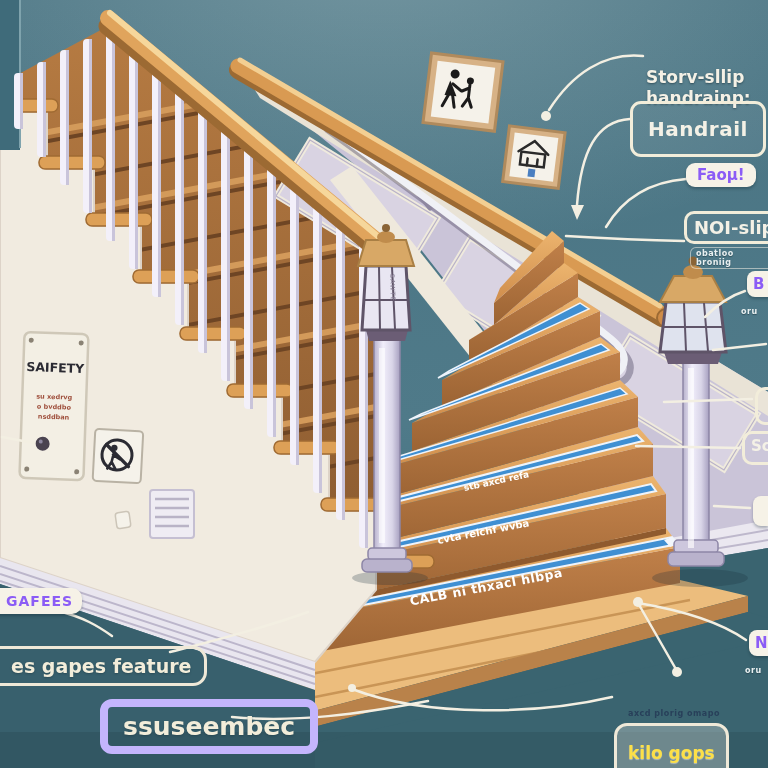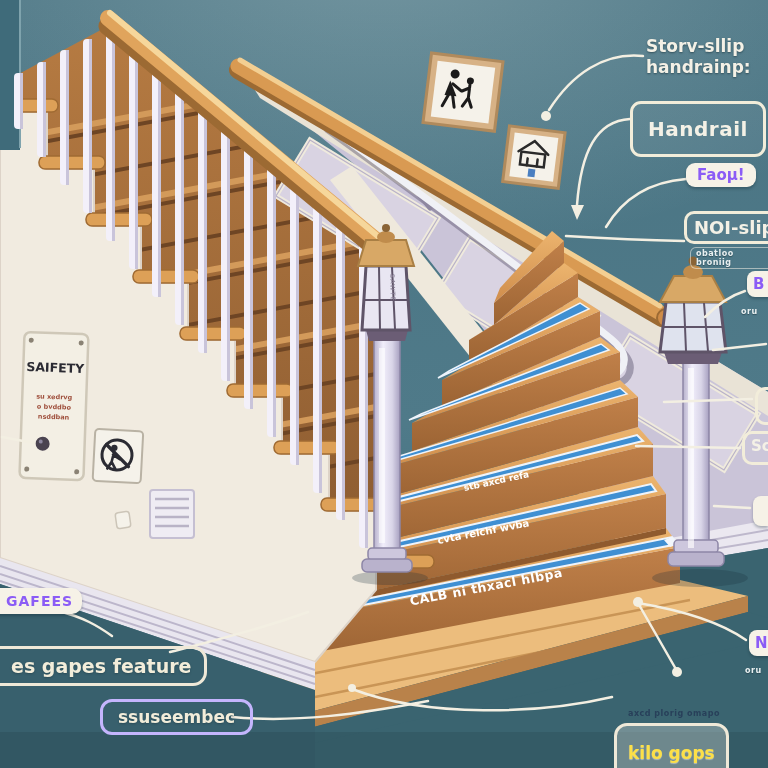--- a/index.html
+++ b/index.html
@@ -1,21 +1,21 @@
 <!DOCTYPE html>
 <html><head>
 <meta charset="utf-8">
 <style>
   html,body{margin:0;padding:0;background:#2c4e5a;}
   .stage{position:relative;width:768px;height:768px;overflow:hidden;
          font-family:"DejaVu Sans","Liberation Sans",sans-serif;background:#4d7887;}
   .stage svg{position:absolute;left:0;top:0;}
   .lbl{position:absolute;white-space:nowrap;}
   .note{color:#f4f1e6;font-size:17px;font-weight:bold;line-height:1.25;
-        text-shadow:0 1px 2px rgba(30,55,65,.65);}
+        text-shadow:0 1px 2px rgba(30,55,65,.65);margin-top:31px;}
   .box-outline{border:3px solid #f2edda;border-radius:11px;color:#f4f1e6;
         font-weight:bold;background:rgba(255,255,255,.05);}
   .box-fill{background:#f6f2e7;color:#8b5cf6;font-weight:bold;border-radius:9px;
         box-shadow:0 2px 3px rgba(10,30,40,.3);}
   .cut-left{border-radius:0 10px 10px 0;}
   .cut-right{border-radius:10px 0 0 10px;border-right:none;}
   .sub{position:absolute;font-size:8px;color:#e9f0f1;font-weight:bold;letter-spacing:.5px;
        text-shadow:0 1px 1px rgba(30,55,65,.6);}
   .handrail-box{left:630px;top:101px;padding:13px 15px;font-size:20px;letter-spacing:.5px;}
   .note-box{left:646px;top:36px;}
@@ -31,22 +31,22 @@
   .n-box{left:749px;top:630px;width:19px;padding:4px 0 4px 6px;font-size:15px;border-radius:8px 0 0 8px;}
   .n-sub{left:745px;top:666px;}
   .kilo-box{left:614px;top:679px;border:3px solid #efe9d8;border-radius:13px;
       padding:17px 11px 14px 11px;color:#fde047;font-weight:bold;font-size:17px;
       background:rgba(246,242,231,.30);text-shadow:0 1px 1px rgba(246,242,231,.5);margin-top:44px;}
   .kilo-sub{left:628px;top:709px;color:#28405a;text-shadow:none;font-size:8px;}
   .gafees-box{left:-6px;top:588px;padding:5px 9px 5px 12px;font-size:14px;letter-spacing:1px;}
   .gapes-box{left:-16px;top:646px;border:3px solid #efe9d8;border-radius:14px;
       padding:6px 13px 6px 24px;color:#f2edda;font-weight:bold;font-size:19px;
       text-shadow:0 1px 2px rgba(30,55,65,.5);}
-  .suse-box{left:100px;top:699px;border:3px solid #c4b5fd;border-radius:12px;
-      padding:5px 15px;color:#f2edda;font-weight:bold;font-size:17px;
+  .suse-box{left:100px;top:699px;border:8px solid #c4b5fd;border-radius:12px;
+      padding:5px 15px;color:#f2edda;font-weight:bold;font-size:25px;
       text-shadow:0 1px 2px rgba(30,55,65,.5);}
 </style>
 </head>
 <body>
 
 <div class="stage">
 <svg width="768" height="768" viewBox="0 0 768 768">
   <defs>
     <linearGradient id="wallg" x1="0" y1="0" x2="0" y2="1">
       <stop offset="0" stop-color="#4a7483"></stop>

